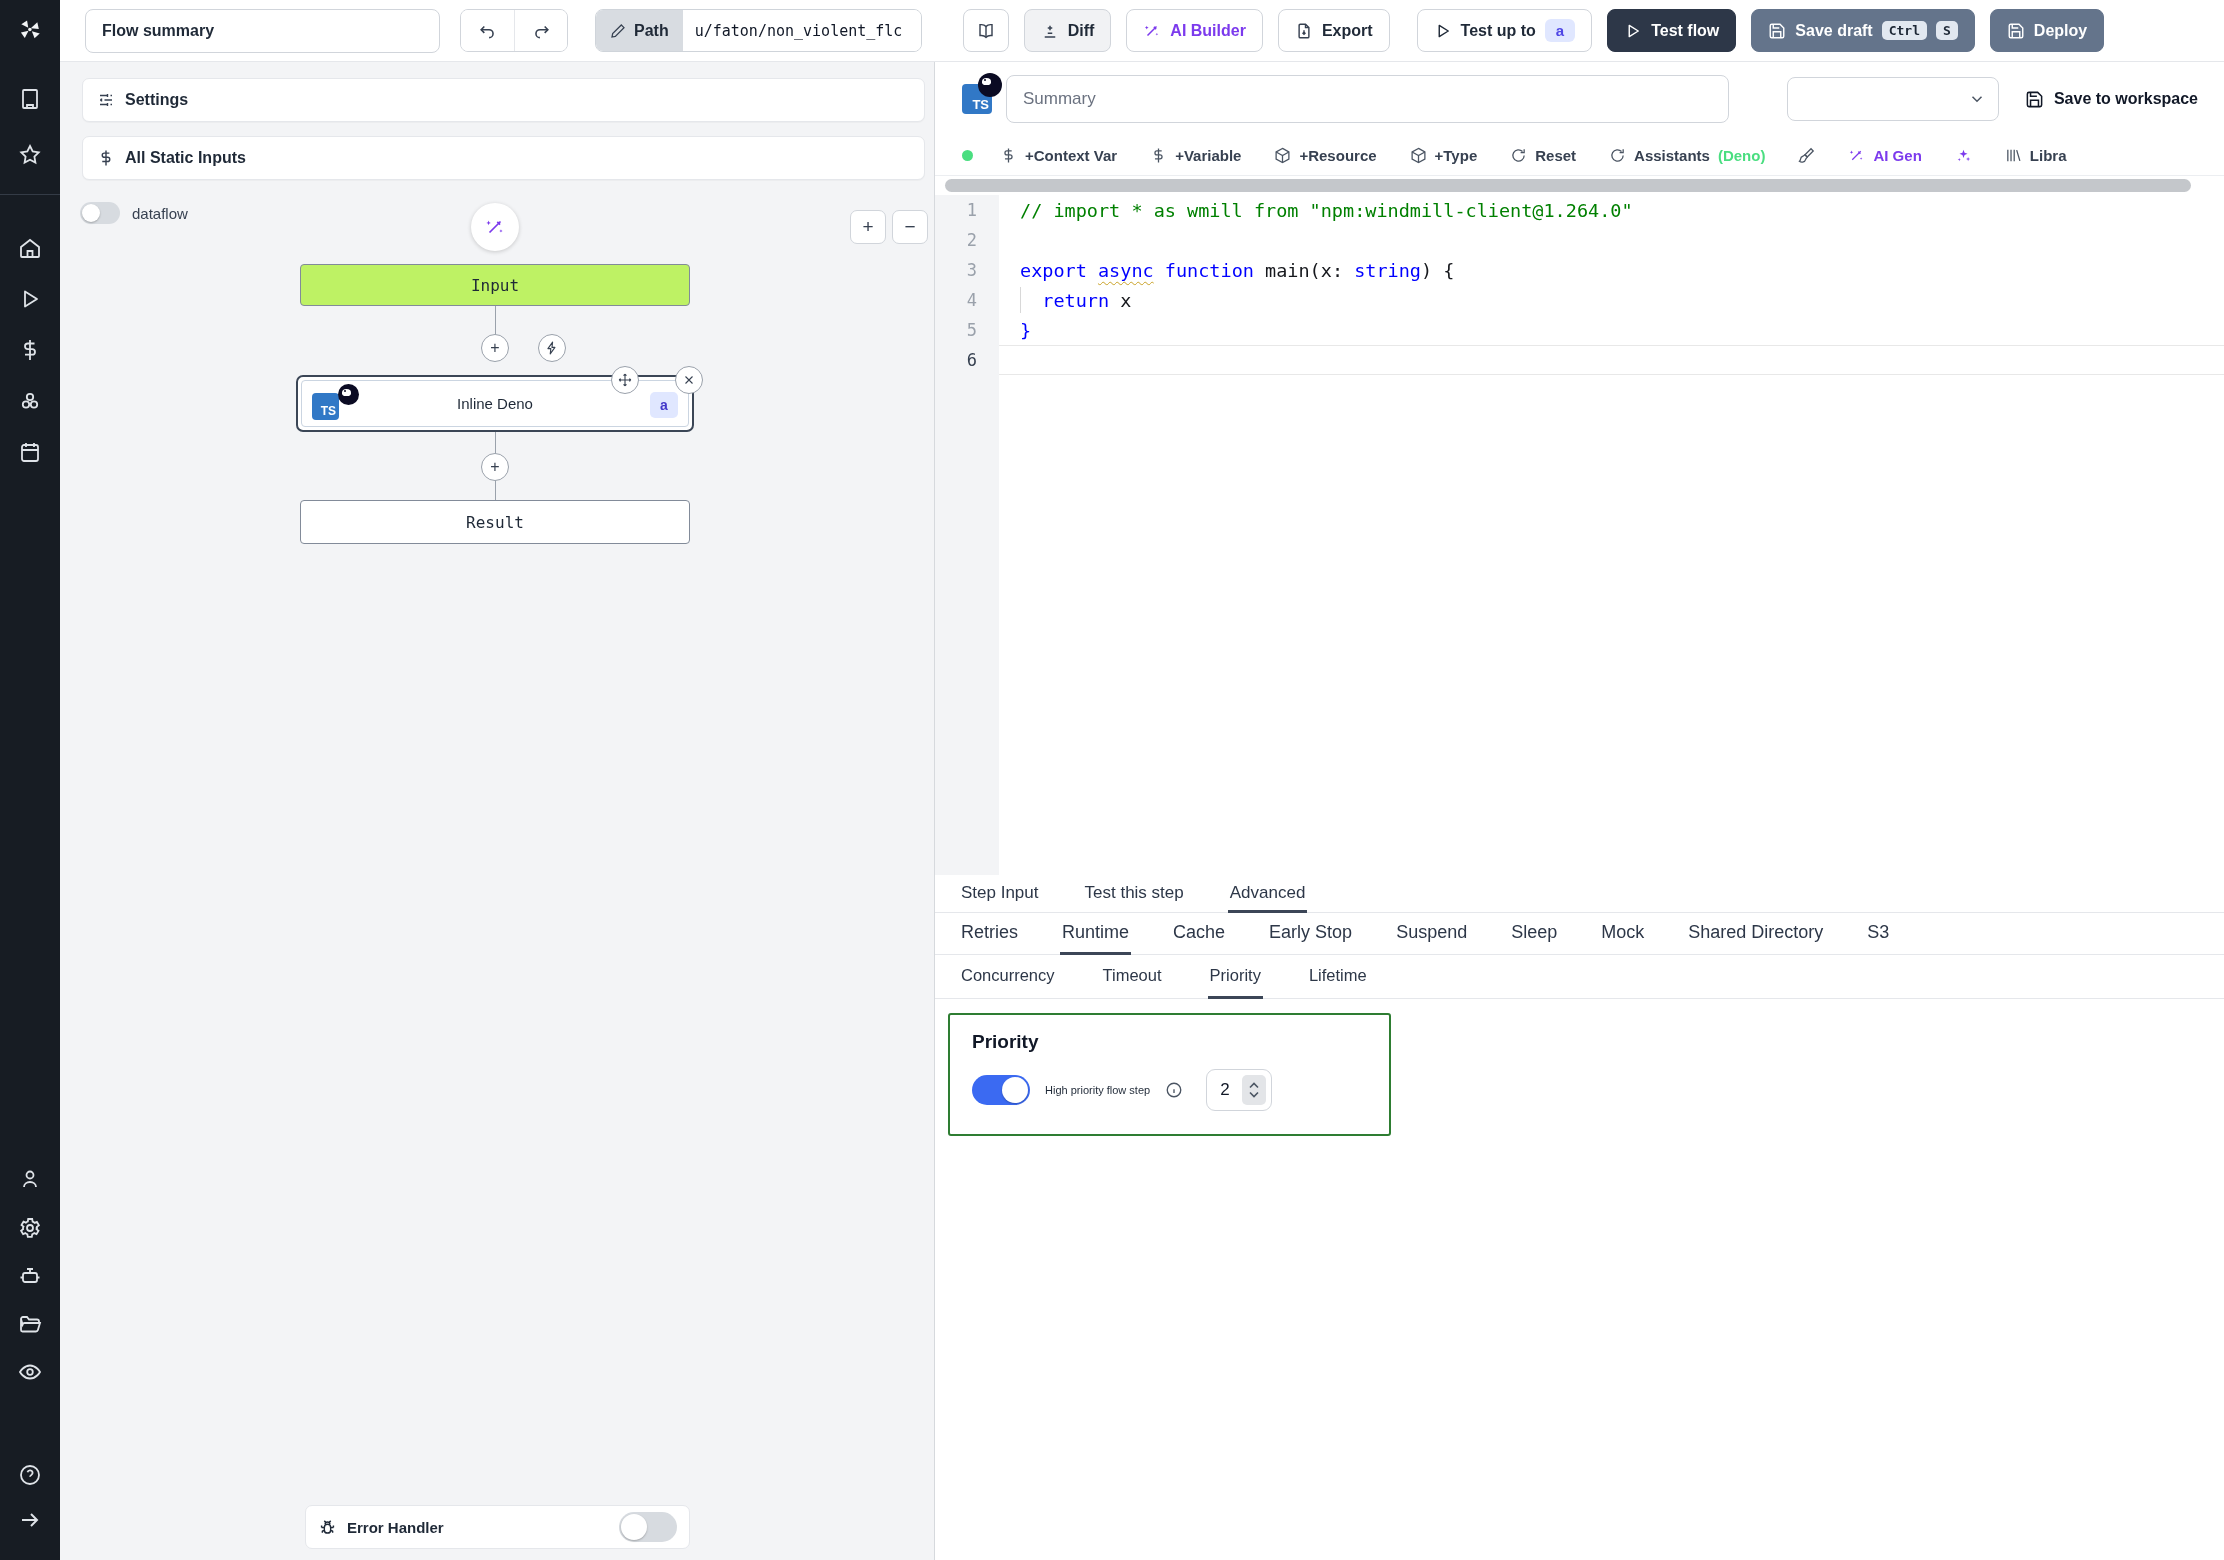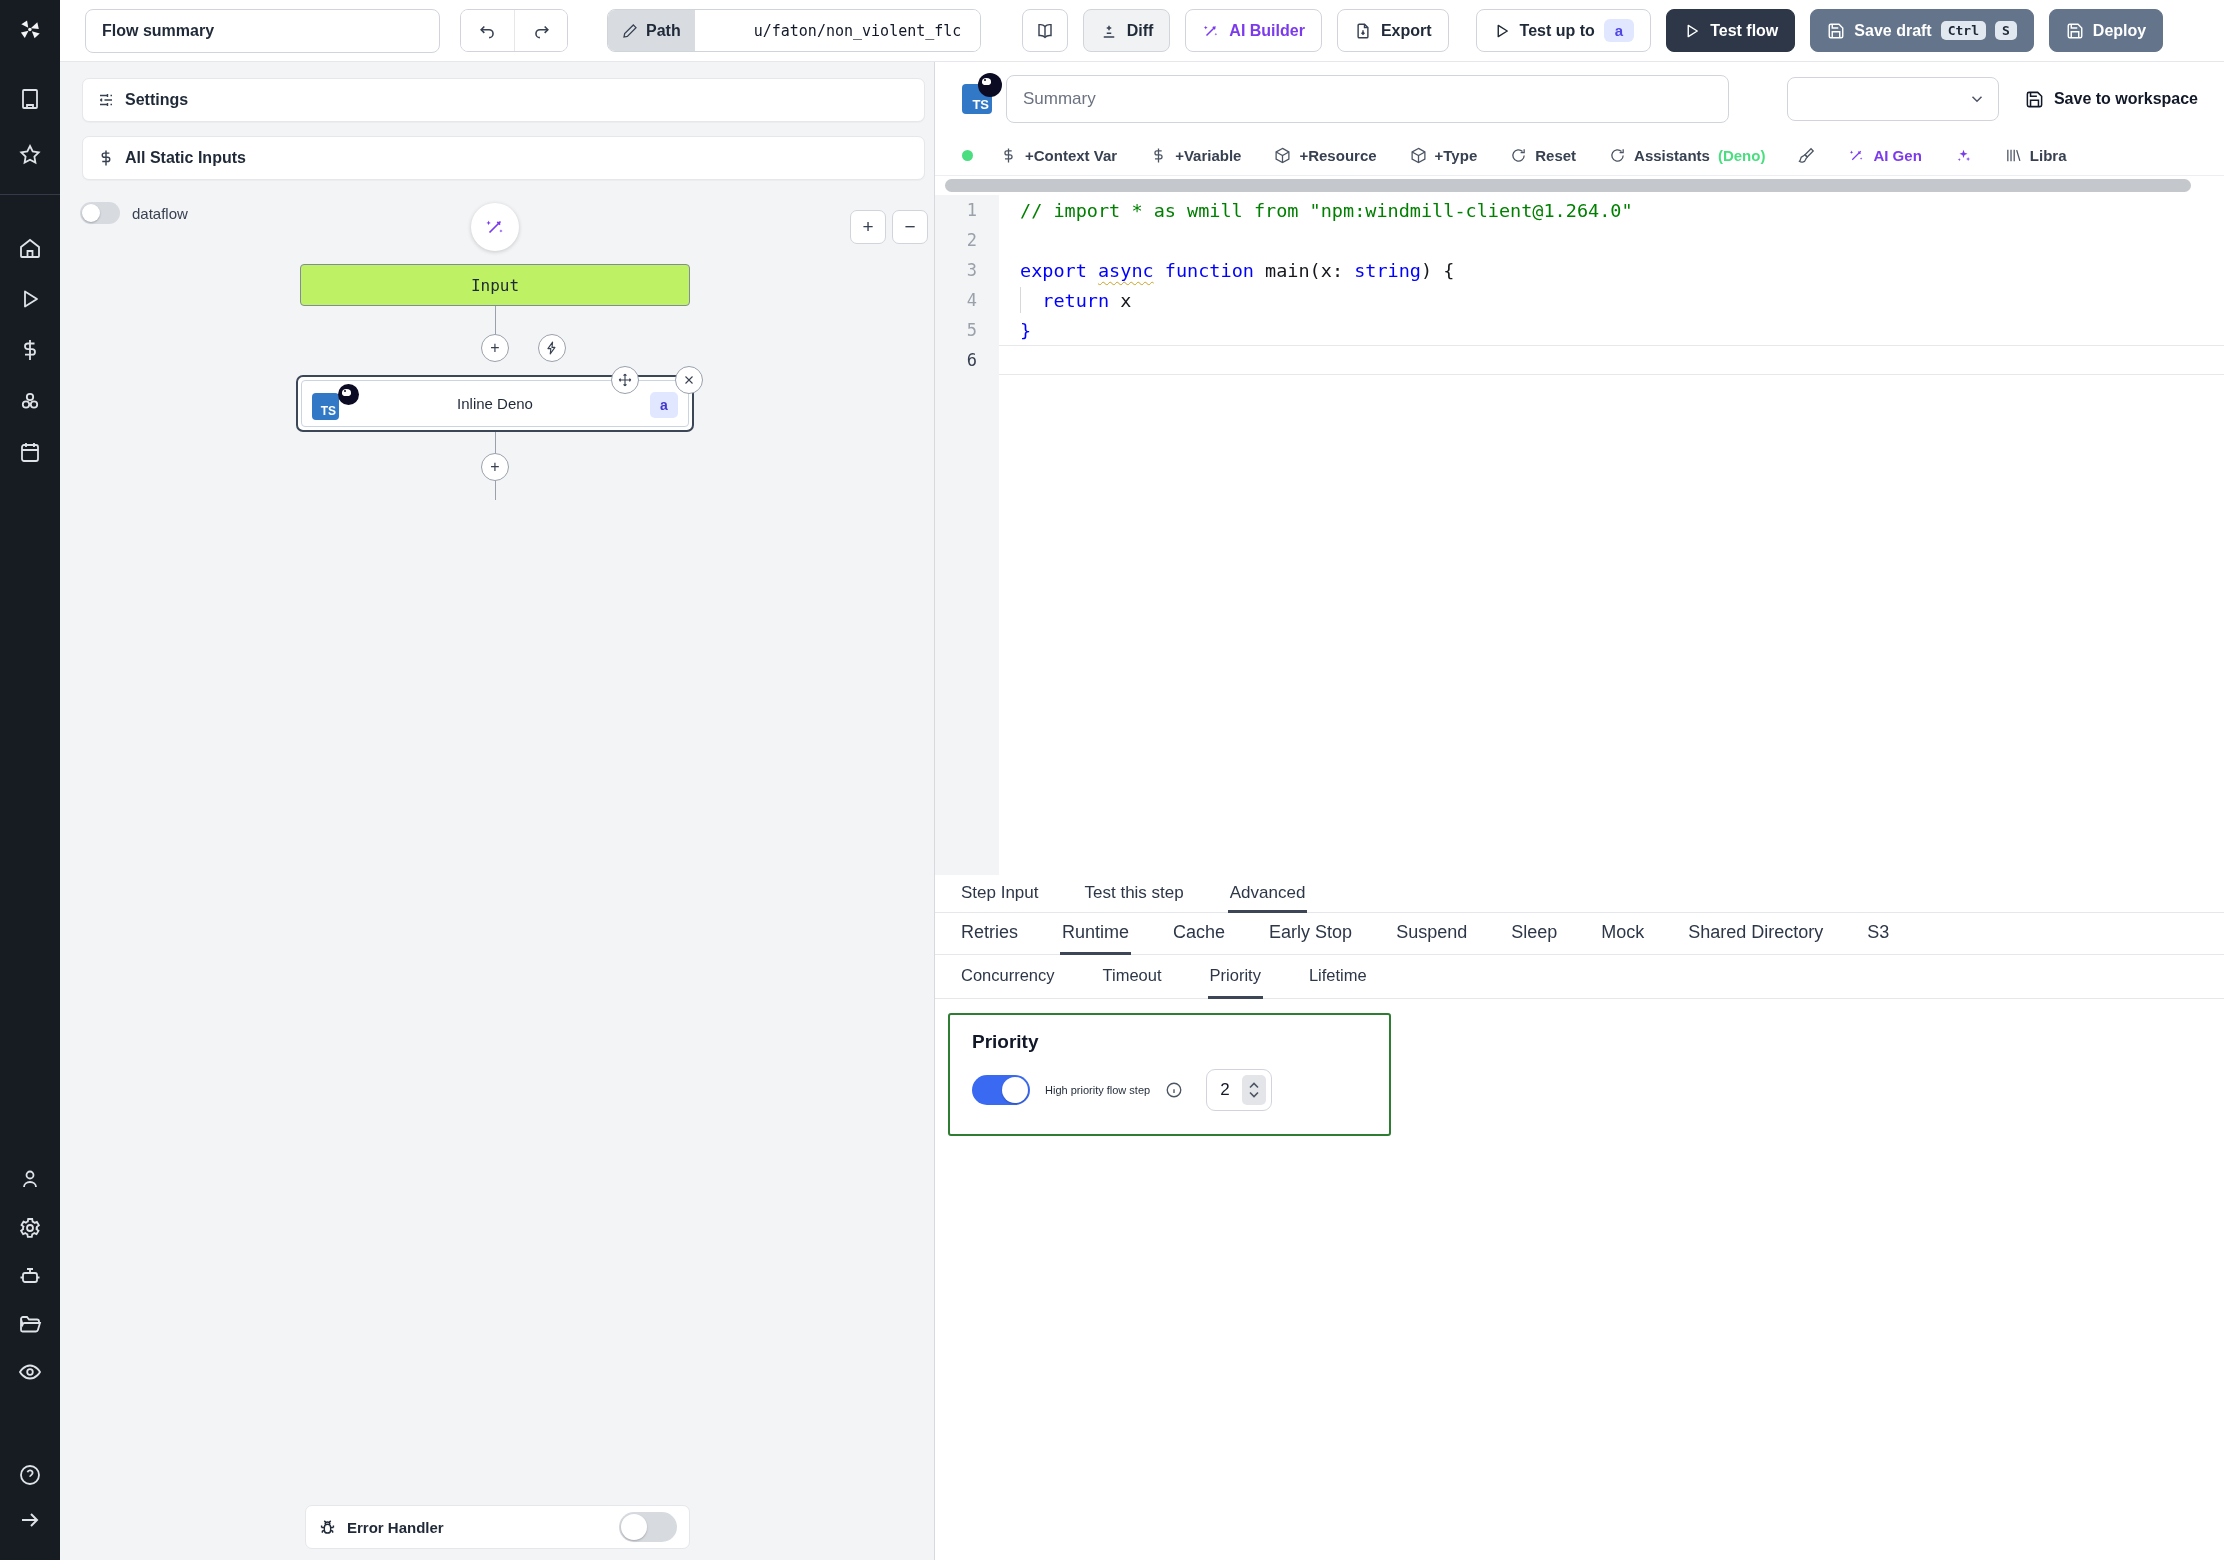--- a/index.html
+++ b/index.html
@@ -264,21 +264,21 @@
           <path d="M4 11h10a5 5 0 0 1 0 10"></path>
         </svg>
     </button>
     <button class="gbtn" aria-label="redo">
       <svg viewBox="0 0 24 24" width="19" height="19" fill="none" stroke="currentColor" stroke-width="2">
           <path d="M16 7l4 4-4 4"></path>
           <path d="M20 11H10a5 5 0 0 0 0 10"></path>
         </svg>
     </button>
   </div>
-  <div class="pathgrp" style="margin-left:24px;gap:47px;">
+  <div class="pathgrp" style="margin-left:12px;">
     <div class="pseg">
       <svg width="16" height="16" viewBox="0 0 24 24" fill="none" stroke="#374151" stroke-width="1.9">
           <path d="M17 3l4 4L8 20l-5 1 1-5z"></path>
         </svg>
       <span>Path</span>
     </div>
     <input value="u/faton/non_violent_flc" style="">
   </div>
   <button class="btn icon-only" style="margin-left:26px;">
     <svg viewBox="0 0 24 24" fill="none" stroke="#374151" stroke-width="1.9">
@@ -403,20 +403,23 @@
       </svg>
   </div>
   <div class="gcircle" style="left:615px;top:304px">
     <svg viewBox="0 0 24 24" fill="none" stroke="#374151" stroke-width="1.9">
         <path d="M6 6l12 12M18 6 6 18"></path>
       </svg>
   </div>
 
   <div class="gcircle" style="left:421px;top:391px">+</div>
 
+  <div class="node" style="left:240px;top:438px;width:390px;height:44px">
+    <span>Result</span>
+  </div>
 
   <div class="err-card">
     <svg viewBox="0 0 24 24" fill="none" stroke="currentColor" stroke-width="1.8">
         <rect x="8" y="8" width="8" height="11" rx="4"></rect>
         <path d="M9 8a3 3 0 0 1 6 0M9.5 5.5 8 3.5M14.5 5.5 16 3.5M8 12H4.5M8 16H5.5M16 12h3.5M16 16h2.5M4.5 12V9.5M19.5 12V9.5M5.5 16v2.5M18.5 16v2.5"></path>
       </svg>
     <span class="lbl">Error Handler</span>
     <div class="toggle t-lg">
         <div class="knob"></div>
       </div>

